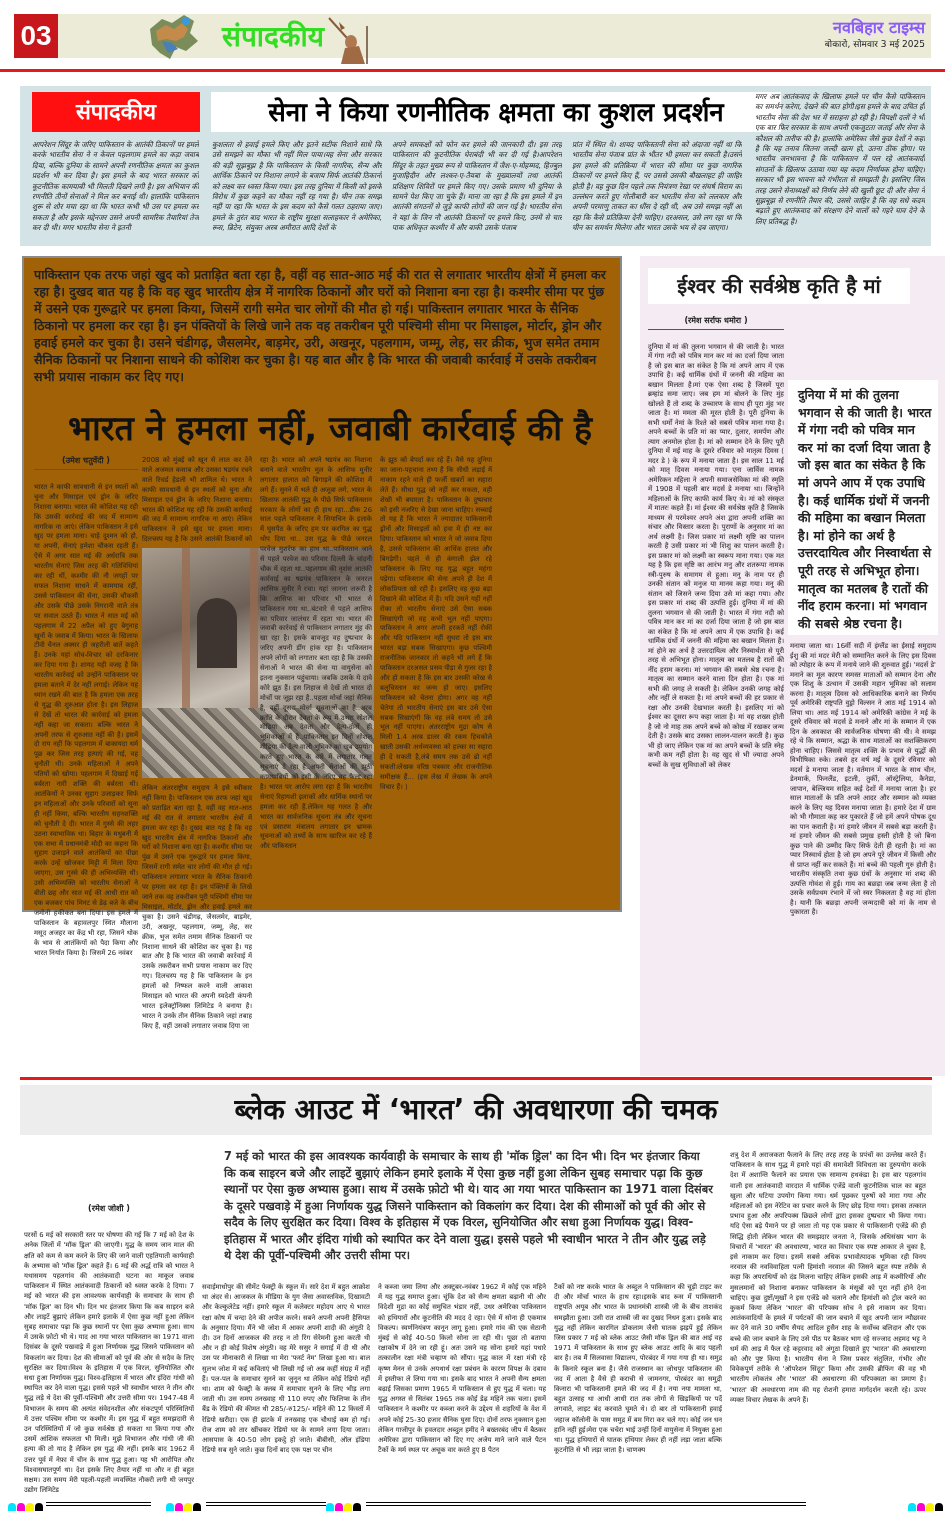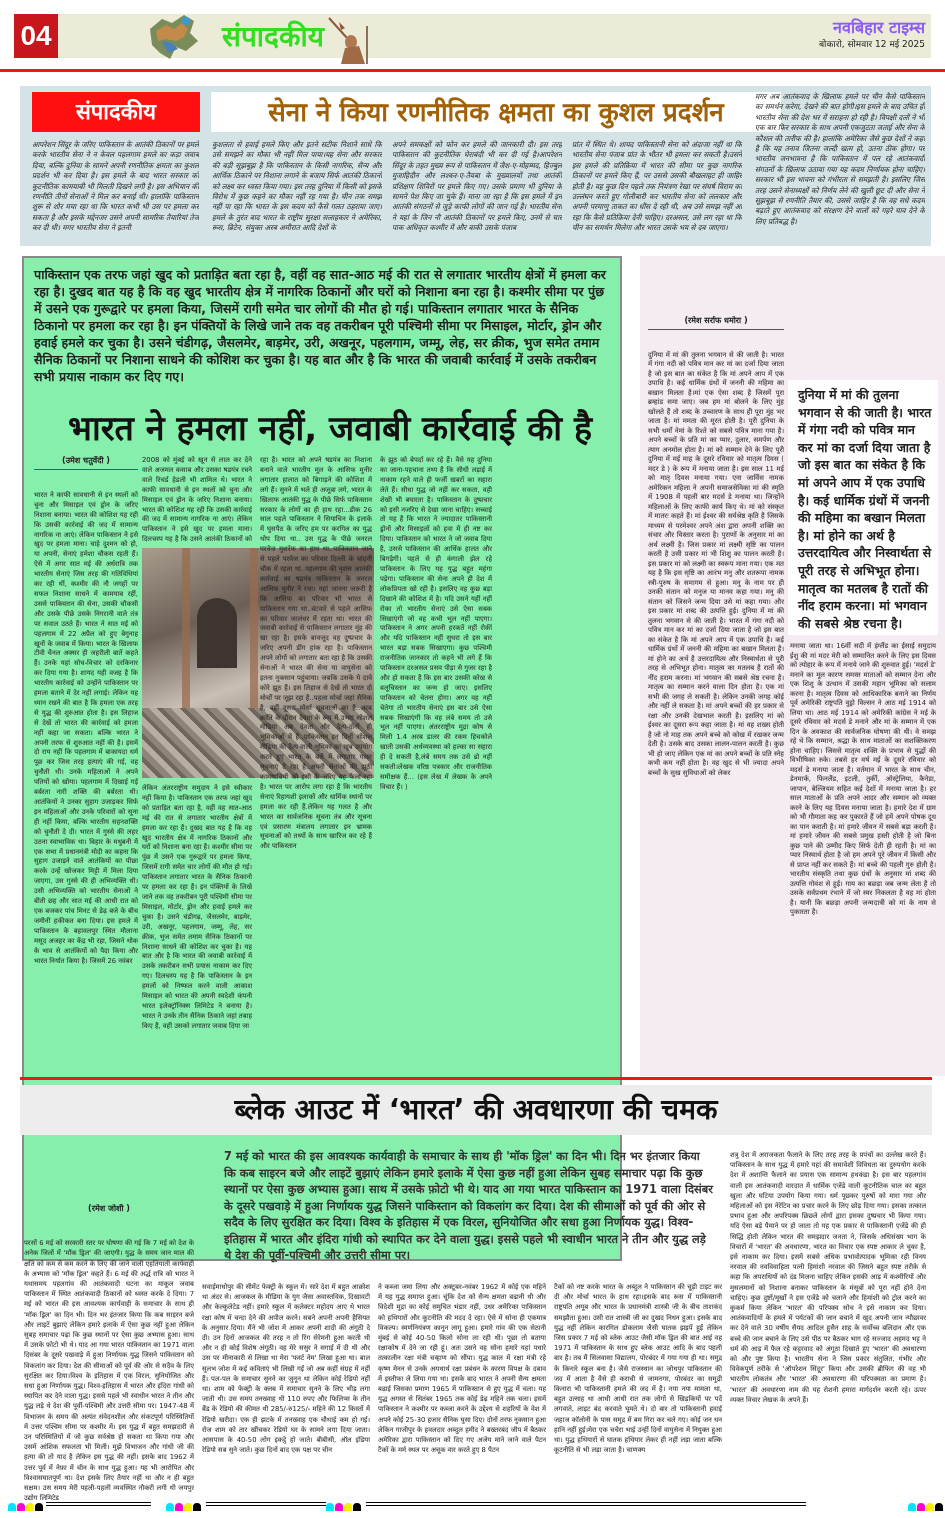--- a/index.html
+++ b/index.html
@@ -16,29 +16,29 @@
   .brand { position: absolute; right: 6px; top: 5px; text-align: right; }
   .brand-name { font-size: 16px; font-weight: bold; color: #c8161d; line-height: 18px; }
   .brand-date { font-size: 9px; color: #222; }
   .red-rule { position: absolute; left: 0; top: 69px; width: 945px; height: 3px; background: #e51b1b; }
 
   
   .edit-box { position: absolute; left: 20px; top: 86px; width: 911px; height: 160px; background: #d4e3e5; }
   .edit-label { position: absolute; left: 12px; top: 6px; width: 168px; height: 40px; background: #ff0f0f; color: #fff;
                 font-size: 22px; font-weight: bold; text-align: center; line-height: 40px; }
   .edit-headline { position: absolute; left: 191px; top: 6px; width: 570px; height: 40px; background: #fff;
-                   font-size: 26px; font-weight: bold; color: #a16207; text-align: center; line-height: 40px; white-space: nowrap; }
+                   font-size: 26px; font-weight: bold; color: #000000; text-align: center; line-height: 40px; white-space: nowrap; }
   .col { position: absolute; font-size: 7.2px; line-height: 10.4px; text-align: justify; color: #222; overflow: hidden; }
   .edit-box .col { top: 54px; height: 100px; font-style: italic; }
 
   
-  .lead-box { position: absolute; left: 22px; top: 256px; width: 600px; height: 1005px; border: 2px solid #8a8a8a; background: #86efac; }
+  .lead-box { position: absolute; left: 22px; top: 256px; width: 600px; height: 656px; border: 2px solid #8a8a8a; background: #a16207; }
   .lead-deck { position: absolute; left: 10px; top: 8px; width: 576px; font-size: 12.6px; line-height: 17px; font-weight: bold; color: #222; }
   .lead-headline { position: absolute; left: 18px; top: 146px; width: 576px; font-size: 34px; font-weight: bold; color: #111; white-space: nowrap; text-align: center; }
-  .byline { font-size: 8px; font-weight: bold; text-align: center; border-bottom: 1px solid #555; padding-bottom: 3px; margin-bottom: 21px; }
+  .byline { font-size: 8px; font-weight: bold; text-align: center; border-bottom: 1px solid #555; padding-bottom: 3px; margin-bottom: 13px; }
   .lead-box .col { font-size: 6.8px; line-height: 9.9px; }
   .photo { position: absolute; left: 118px; top: 290px; width: 232px; height: 230px;
            background: linear-gradient(160deg, #a89c8e 0%, #6c5f56 30%, #c9c0b5 55%, #8d8276 75%, #bdb5aa 100%); }
   .photo-pillar { position: absolute; top: 0; width: 8px; height: 100%; background: #9a6b4e; opacity: .75; }
   .photo-arch { position: absolute; left: 55px; top: 50px; width: 40px; height: 70px; border-radius: 20px 20px 0 0; background: #3e3530; }
   .photo-rubble { position: absolute; left: 0; bottom: 0; width: 100%; height: 70px;
                   background: repeating-linear-gradient(45deg, #8e857a 0 6px, #b7aea2 6px 12px, #6f675e 12px 16px); }
 
   
   .mom-box { position: absolute; left: 640px; top: 256px; width: 305px; height: 820px; background: #f5ecf3; }
@@ -57,38 +57,38 @@
   .bottom .col { font-size: 6.8px; line-height: 10.2px; }
 
   .reg-marks { position: absolute; top: 1496px; height: 16px; }
   .reg-dot { display: inline-block; width: 8px; height: 8px; border-radius: 4px 4px 0 0; margin-right: 1px; }
   .reg-line { position: absolute; top: 1502px; height: 4px; border-top: 1px solid #000; border-bottom: 1px solid #000; }
 </style>
 </head>
 <body>
 
 <div class="masthead">
-  <div class="page-no" style="background: rgb(200, 22, 29);">04</div>
+  <div class="page-no" style="background: rgb(200, 22, 29);">03</div>
   <svg class="map-art" viewBox="0 0 60 52">
     <path d="M8 18 L20 8 L30 12 L42 4 L52 10 L48 22 L56 30 L44 40 L34 36 L28 48 L18 42 L10 34 Z" fill="#7a8c5a"></path>
     <path d="M14 20 L24 14 L32 18 L40 12 L46 18 L42 26 L34 30 L24 28 L16 30 Z" fill="#c48a4a"></path>
     <path d="M20 30 L30 32 L36 38 L26 42 Z" fill="#4a7fb8"></path>
     <circle cx="44" cy="10" r="4" fill="#3a9ad9"></circle>
   </svg>
   <div class="section-title" style="color: rgb(51, 221, 34);">संपादकीय</div>
   <svg class="freedom-art" viewBox="0 0 60 48">
     <path d="M10 2 L28 22" stroke="#8a5a3a" stroke-width="2"></path>
     <path d="M20 6 L26 12 L22 14 Z" fill="#8a5a3a"></path>
     <ellipse cx="32" cy="26" rx="6" ry="7" fill="#b07850"></ellipse>
     <path d="M22 48 L26 32 L40 30 L46 48 Z" fill="#a06a44"></path>
     <path d="M48 10 L48 48" stroke="#6a4a30" stroke-width="1.5"></path>
   </svg>
   <div class="brand">
     <div class="brand-name" style="color: #8b5cf6;">नवबिहार टाइम्स</div>
-    <div class="brand-date">बोकारो, सोमवार 12 मई 2025</div>
+    <div class="brand-date">बोकारो, सोमवार 3 मई 2025</div>
   </div>
 </div>
 <div class="red-rule"></div>
 
 <div class="edit-box">
   <div class="edit-label">संपादकीय</div>
   <div class="edit-headline">सेना ने किया रणनीतिक क्षमता का कुशल प्रदर्शन</div>
   <div class="col" style="left:12px;width:167px;">आपरेशन सिंदूर के जरिए पाकिस्तान के आतंकी ठिकानों पर हमले करके भारतीय सेना ने न केवल पहलगाम हमले का कड़ा जवाब दिया, बल्कि दुनिया के सामने अपनी रणनीतिक क्षमता का कुशल प्रदर्शन भी कर दिया है। इस हमले के बाद भारत सरकार को कूटनीतिक कामयाबी भी मिलती दिखने लगी है। इस अभियान की रणनीति तीनों सेनाओं ने मिल कर बनाई थी। हालांकि पाकिस्तान शुरू से शोर मचा रहा था कि भारत कभी भी उस पर हमला कर सकता है और इसके मद्देनजर उसने अपनी सामरिक तैयारियां तेज कर दी थी। मगर भारतीय सेना ने इतनी</div>
   <div class="col" style="left:192px;width:170px;">कुशलता से हवाई हमले किए और इतने सटीक निशाने साधे कि उसे समझने का मौका भी नहीं मिल पाया।यह सेना और सरकार की बड़ी सूझबूझ है कि पाकिस्तान के किसी नागरिक, सैन्य और आर्थिक ठिकाने पर निशाना लगाने के बजाय सिर्फ आतंकी ठिकानों को लक्ष्य कर ध्वस्त किया गया। इस तरह दुनिया में किसी को इसके विरोध में कुछ कहने का मौका नहीं रह गया है। चीन तक समझ नहीं पा रहा कि भारत के इस कदम को कैसे गलत ठहराया जाए। हमले के तुरंत बाद भारत के राष्ट्रीय सुरक्षा सलाहकार ने अमेरिका, रूस, ब्रिटेन, संयुक्त अरब अमीरात आदि देशों के</div>
   <div class="col" style="left:372px;width:170px;">अपने समकक्षों को फोन कर हमले की जानकारी दी। इस तरह पाकिस्तान की कूटनीतिक घेराबंदी भी कर दी गई है।आपरेशन सिंदूर के तहत मुख्य रूप से पाकिस्तान में जैश-ए-मोहम्मद, हिज्बुल मुजाहिदीन और लश्कर-ए-तैयबा के मुख्यालयों तथा आतंकी प्रशिक्षण शिविरों पर हमले किए गए। उसके प्रमाण भी दुनिया के सामने पेश किए जा चुके हैं। माना जा रहा है कि इस हमले में इन आतंकी संगठनों से जुड़े काफी लोगों की जान गई है। भारतीय सेना ने यहां के जिन नौ आतंकी ठिकानों पर हमले किए, उनमें से चार पाक अधिकृत कश्मीर में और बाकी उसके पंजाब</div>
@@ -109,20 +109,21 @@
     <div class="photo-pillar" style="left:108px;"></div>
     <div class="photo-arch"></div>
     <div class="photo-rubble"></div>
   </div>
   <div class="col" style="left:118px;top:526px;width:110px;height:276px;">लेकिन अंतरराष्ट्रीय समुदाय ने इसे स्वीकार नहीं किया है। पाकिस्तान एक तरफ जहां खुद को प्रताड़ित बता रहा है, वहीं वह सात-आठ मई की रात से लगातार भारतीय क्षेत्रों में हमला कर रहा है। दुखद बात यह है कि वह खुद भारतीय क्षेत्र में नागरिक ठिकानों और घरों को निशाना बना रहा है। कश्मीर सीमा पर पुंछ में उसने एक गुरूद्वारे पर हमला किया, जिसमें रागी समेत चार लोगों की मौत हो गई। पाकिस्तान लगातार भारत के सैनिक ठिकानो पर हमला कर रहा है। इन पंक्तियों के लिखे जाने तक वह तकरीबन पूरी पश्चिमी सीमा पर मिसाइल, मोर्टार, ड्रोन और हवाई हमले कर चुका है। उसने चंडीगढ़, जैसलमेर, बाड़मेर, उरी, अखनूर, पहलगाम, जम्मू, लेह, सर क्रीक, भुज समेत तमाम सैनिक ठिकानों पर निशाना साधने की कोशिश कर चुका है। यह बात और है कि भारत की जवाबी कार्रवाई में उसके तकरीबन सभी प्रयास नाकाम कर दिए गए। दिलचस्प यह है कि पाकिस्तान के इन हमलों को निष्फल करने वाली आकाश मिसाइल को भारत की अपनी स्वदेशी कंपनी भारत इलेक्ट्रॉनिक्स लिमिटेड ने बनाया है। भारत ने उनके तीन सैनिक ठिकाने जहां तबाह किए हैं, वहीं उसको लगातार जवाब दिया जा</div>
   <div class="col" style="left:236px;top:198px;width:112px;height:604px;">रहा है। भारत को अपने षडयंत्र का निशाना बनाने वाले भारतीय मूल के आसिफ मुनीर लगातार हालात को बिगाड़ने की कोशिश में लगे हैं। सुनने में भले ही अजूबा लगे, भारत के खिलाफ आतंकी युद्ध के पीछे सिर्फ पाकिस्तान सरकार के लोगों का ही हाथ रहा...डीक 26 साल पहले पाकिस्तान ने सियाचिन के इलाके में घुसपैठ के जरिए हम पर करगिल का युद्ध थोप दिया था.. उस युद्ध के पीछे जनरल परवेज मुशर्रफ का हाथ था..पाकिस्तान जाने से पहले परवेज का परिवार दिल्ली के चांदनी चौक में रहता था..पहलगाम की नृशंस आतंकी कार्रवाई का षडयंत्र पाकिस्तान के जनरल आसिफ मुनीर ने रचा। यहां जानना जरूरी है कि आसिफ का परिवार भी भारत से पाकिस्तान गया था..बंटवारे से पहले आसिफ का परिवार जालंधर में रहता था। भारत की जवाबी कार्रवाई से पाकिस्तान लगातार मुंह की खा रहा है। इसके बावजूद वह दुष्प्रचार के जरिए अपनी डींग हांक रहा है। पाकिस्तान अपने लोगों को लगातार बता रहा है कि उसकी सेनाओं ने भारत की सेना या वायुसेना को इतना नुकसान पहुंचाया। जबकि उसके ये दावे कोरे झूठ हैं। इस लिहाज से देखें तो भारत दो मोर्चों पर जूझ रहा है..पहला मोर्चा जहां सैनिक है, वहीं दूसरा मोर्चा सूचनाओं का है..अरब क्रांति के दौरान देवता के रूप में उभरा सोशल मीडिया अब देवता और दैत्य-दोनों ही भूमिकाओं में है..पाकिस्तान इन दिनों सोशल मीडिया की दैत्य वाली भूमिका का खूब उपयोग करते हुए भारत के बारे में लगातार गलत सूचनाएं दे रहा है..अपनी सेनाओं की झूठी कामयाबियों को इसी के जरिए वह फैला रहा है। भारत पर आरोप लगा रहा है कि भारतीय सेनाएं रिहायशी इलाकों और धार्मिक स्थानों पर हमला कर रही हैं.लेकिन यह गलत है और भारत का सार्वजनिक सूचना तंत्र और सूचना एवं प्रसारण मंत्रालय लगातार इन भ्रामक सूचनाओं को तथ्यों के साथ खारिज कर रहे हैं और पाकिस्तान</div>
   <div class="col" style="left:356px;top:198px;width:112px;height:604px;">के झूठ को बेपर्दा कर रहे हैं। वैसे यह दुनिया का जाना-पहचाना तथ्य है कि सीधी लड़ाई में नाकाम रहने वाले ही फर्जी खबरों का सहारा लेते हैं। सीधा युद्ध जो नहीं कर सकता, वही शेखी भी बघारता है। पाकिस्तान के दुष्प्रचार को इसी नजरिए से देखा जाना चाहिए। सच्चाई तो यह है कि भारत ने ज्यादातर पाकिस्तानी ड्रोनों और मिसाइलों को हवा में ही नष्ट कर दिया। पाकिस्तान को भारत ने जो जवाब दिया है, उससे पाकिस्तान की आर्थिक हालत और बिगड़ेगी। पहले से ही कंगाली झेल रहे पाकिस्तान के लिए यह युद्ध बहुत महंगा पड़ेगा। पाकिस्तान की सेना अपने ही देश में लोकप्रियता खो रही है। इसलिए वह कुछ बड़ा दिखाने की कोशिश में है। यदि उसने यहीं नहीं रोका तो भारतीय सेनाएं उसे ऐसा सबक सिखाएंगी जो वह कभी भूल नहीं पाएगा। पाकिस्तान ने अगर अपनी हरकतें नहीं रोकीं और यदि पाकिस्तान नहीं सुधरा तो इस बार भारत बड़ा सबक सिखाएगा। कुछ पश्चिमी राजनीतिक जानकार तो कहने भी लगे हैं कि पाकिस्तान दरअसल प्रसव पीड़ा से गुजर रहा है और हो सकता है कि इस बार उसकी कोख से बलूचिस्तान का जन्म हो जाए। इसलिए पाकिस्तान को चेतना होगा। अगर वह नहीं चेतेगा तो भारतीय सेनाएं इस बार उसे ऐसा सबक सिखाएंगी कि वह लंबे समय तो उसे भूल नहीं पाएगा। अंतरराष्ट्रीय मुद्रा कोष से मिली 1.4 अरब डालर की रकम हिचकोले खाती उसकी अर्थव्यवस्था को हल्का सा सहारा ही दे सकती है,लंबे समय तक उसे ढो नहीं सकती।लेखक वरिष्ठ पत्रकार और राजनीतिक समीक्षक हैं... (इस लेख में लेखक के अपने विचार हैं। )</div>
 </div>
 
 <div class="mom-box">
+  <div class="mom-headline">ईश्वर की सर्वश्रेष्ठ कृति है मां</div>
   <div class="col" style="left:8px;top:60px;width:136px;height:752px;">
     <div class="byline">(रमेश सर्राफ धमोरा )</div>
     <span>दुनिया में मां की तुलना भगवान से की जाती है। भारत में गंगा नदी को पवित्र मान कर मां का दर्जा दिया जाता है जो इस बात का संकेत है कि मां अपने आप में एक उपाधि है। कई धार्मिक ग्रंथों में जननी की महिमा का बखान मिलता है।मां एक ऐसा शब्द है जिसमें पूरा ब्रम्हांड समा जाए। जब हम मां बोलने के लिए मुंह खोलते हैं तो शब्द के उच्चारण के साथ ही पूरा मुंह भर जाता है। मां ममता की मूरत होती है। पूरी दुनिया के सभी धर्मों नेमां के रिश्ते को सबसे पवित्र माना गया है। अपने बच्चों के प्रति मां का प्यार, दुलार, समर्पण और त्याग अनमोल होता है। मां को सम्मान देने के लिए पूरी दुनिया में मई माह के दूसरे रविवार को मातृत्व दिवस ( मदर डे ) के रूप में मनाया जाता है। इस साल 11 मई को मातृ दिवस मनाया गया। एना जार्विस नामक अमेरिकन महिला ने अपनी समाजसेविका मां की स्मृति में 1908 में पहली बार मदर्स डे मनाया था। जिन्होंने महिलाओं के लिए काफी कार्य किए थे। मां को संस्कृत में मातरः कहते हैं। मां ईश्वर की सर्वश्रेष्ठ कृति है जिसके माध्यम से परमेश्वर अपने अंश द्वारा अपनी शक्ति का संचार और विस्तार करता है। पुराणों के अनुसार मां का अर्थ लक्ष्मी है। जिस प्रकार मां लक्ष्मी सृष्टि का पालन करती है उसी प्रकार मां भी शिशु का पालन करती है। इस प्रकार मां को लक्ष्मी का स्वरूप माना गया। एक मत यह है कि इस सृष्टि का आरंभ मनु और शतरूपा नामक स्त्री-पुरुष के समागम से हुआ। मनु के नाम पर ही उनकी संतान को मनुज या मानव कहा गया। मनु की संतान को जिसने जन्म दिया उसे मां कहा गया। और इस प्रकार मां शब्द की उत्पत्ति हुई। दुनिया में मां की तुलना भगवान से की जाती है। भारत में गंगा नदी को पवित्र मान कर मां का दर्जा दिया जाता है जो इस बात का संकेत है कि मां अपने आप में एक उपाधि है। कई धार्मिक ग्रंथों में जननी की महिमा का बखान मिलता है। मां होने का अर्थ है उत्तरदायित्व और निस्वार्थता से पूरी तरह से अभिभूत होना। मातृत्व का मतलब है रातों की नींद हराम करना। मां भगवान की सबसे श्रेष्ठ रचना है। मातृत्व का सम्मान करने वाला दिन होता है। एक मां सभी की जगह ले सकती है। लेकिन उनकी जगह कोई और नहीं ले सकता है। मां अपने बच्चों की हर प्रकार से रक्षा और उनकी देखभाल करती है। इसलिए मां को ईश्वर का दूसरा रूप कहा जाता है। मां वह शख्स होती है जो नो माह तक अपने बच्चे को कोख में रखकर जन्म देती है। उसके बाद उसका लालन-पालन करती है। कुछ भी हो जाए लेकिन एक मां का अपने बच्चों के प्रति स्नेह कभी कम नहीं होता है। वह खुद से भी ज्यादा अपने बच्चों के सुख सुविधाओं को लेकर</span>
   </div>
   <div class="pullquote">दुनिया में मां की तुलना भगवान से की जाती है। भारत में गंगा नदी को पवित्र मान कर मां का दर्जा दिया जाता है जो इस बात का संकेत है कि मां अपने आप में एक उपाधि है। कई धार्मिक ग्रंथों में जननी की महिमा का बखान मिलता है। मां होने का अर्थ है उत्तरदायित्व और निस्वार्थता से पूरी तरह से अभिभूत होना। मातृत्व का मतलब है रातों की नींद हराम करना। मां भगवान की सबसे श्रेष्ठ रचना है।</div>
   <div class="col" style="left:150px;top:386px;width:146px;height:426px;">मनाया जाता था। 16वीं सदी में इंग्लैंड का ईसाई समुदाय ईशु की मां मदर मेरी को सम्मानित करने के लिए इस दिवस को त्योहार के रूप में मनाये जाने की शुरुवात हुई। 'मदर्स डे' मनाने का मूल कारण समस्त माताओं को सम्मान देना और एक शिशु के उत्थान में उसकी महान भूमिका को सलाम करना है। मातृत्व दिवस को आधिकारिक बनाने का निर्णय पूर्व अमेरिकी राष्ट्रपति वुड्रो विल्सन ने आठ मई 1914 को लिया था। आठ मई 1914 को अमेरिकी कांग्रेस ने मई के दूसरे रविवार को मदर्स डे मनाने और मां के सम्मान में एक दिन के अवकाश की सार्वजनिक घोषणा की थी। वे समझ रहे थे कि सम्मान, श्रद्धा के साथ माताओं का सशक्तिकरण होना चाहिए। जिससे मातृत्व शक्ति के प्रभाव से युद्धों की विभीषिका रुके। तबसे हर वर्ष मई के दूसरे रविवार को मदर्स डे मनाया जाता है। वर्तमान में भारत के साथ चीन, डेनमार्क, फिनलैंड, इटली, तुर्की, ऑस्ट्रेलिया, कैनेडा, जापान, बेल्जियम सहित कई देशों में मनाया जाता है। हर साल माताओं के प्रति अपने आदर और सम्मान को व्यक्त करने के लिए यह दिवस मनाया जाता है। हमारे देश में ग्राम को भी गौमाता कह कर पुकारते हैं जो हमें अपने पोषक दूध का पान कराती है। मां हमारे जीवन में सबसे बड़ा करती है। मां हमारे जीवन की सबसे प्रमुख हस्ती होती है जो बिना कुछ पाने की उम्मीद किए सिर्फ देती ही रहती है। मां का प्यार निस्वार्थ होता है जो हम अपने पूरे जीवन में किसी और से प्राप्त नहीं कर सकते हैं। मां बच्चे की पहली गुरु होती है। भारतीय संस्कृति तथा कुछ ग्रंथों के अनुसार मां शब्द की उत्पत्ति गोवंश से हुई। गाय का बछड़ा जब जन्म लेता है तो उसके सर्वप्रथम रंभाने में जो स्वर निकलता है वह मां होता है। यानी कि बछड़ा अपनी जन्मदात्री को मां के नाम से पुकारता है।</div>
 </div>
 
 <div class="red-rule2"></div>
 

